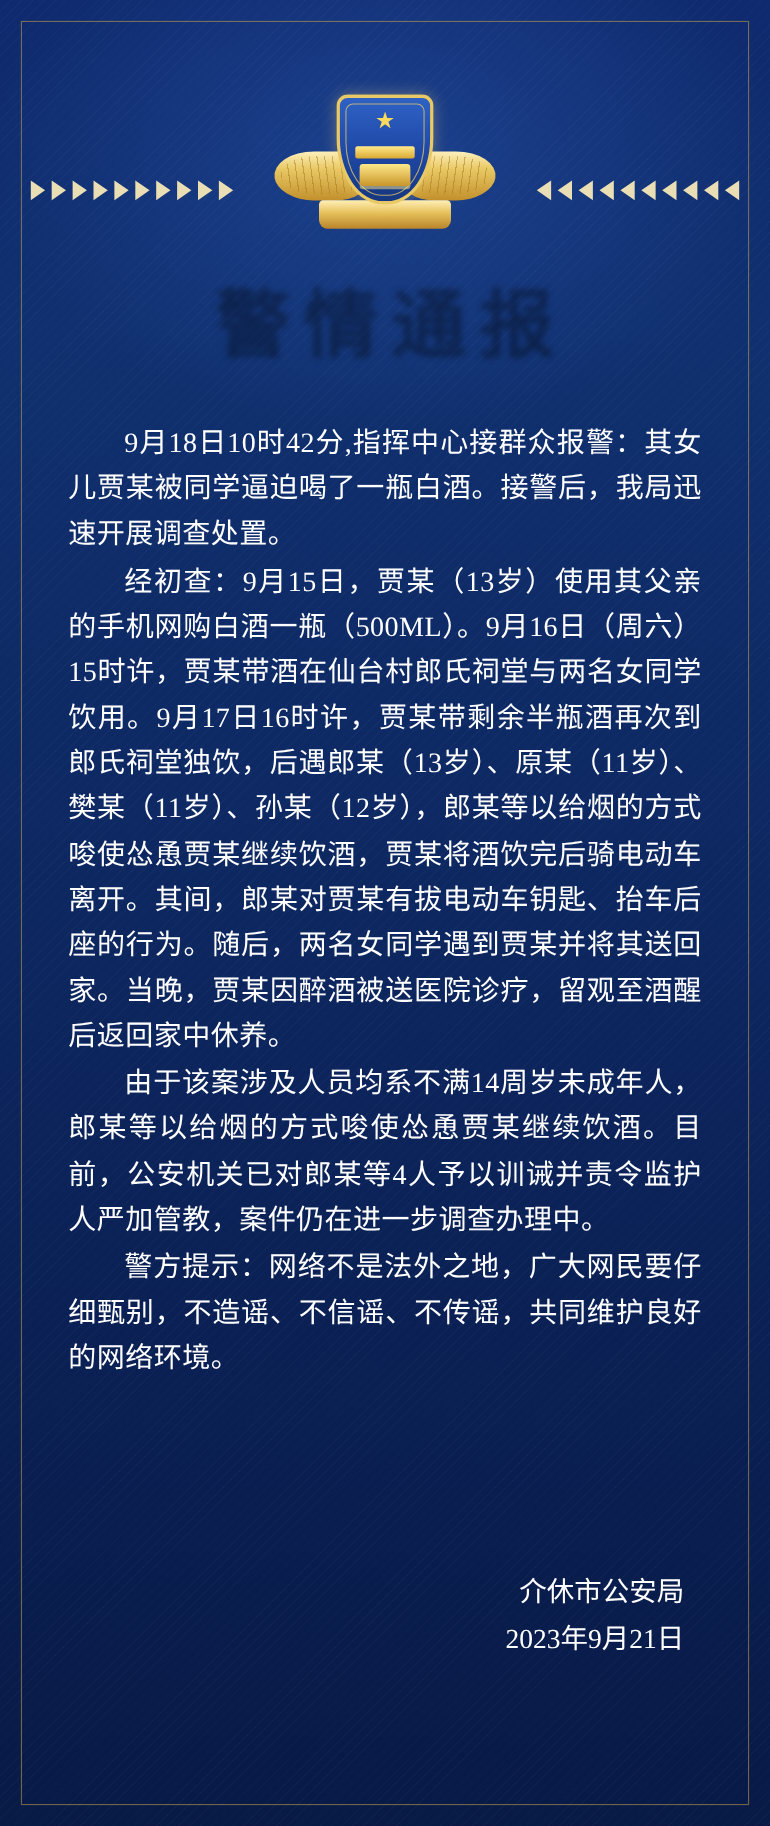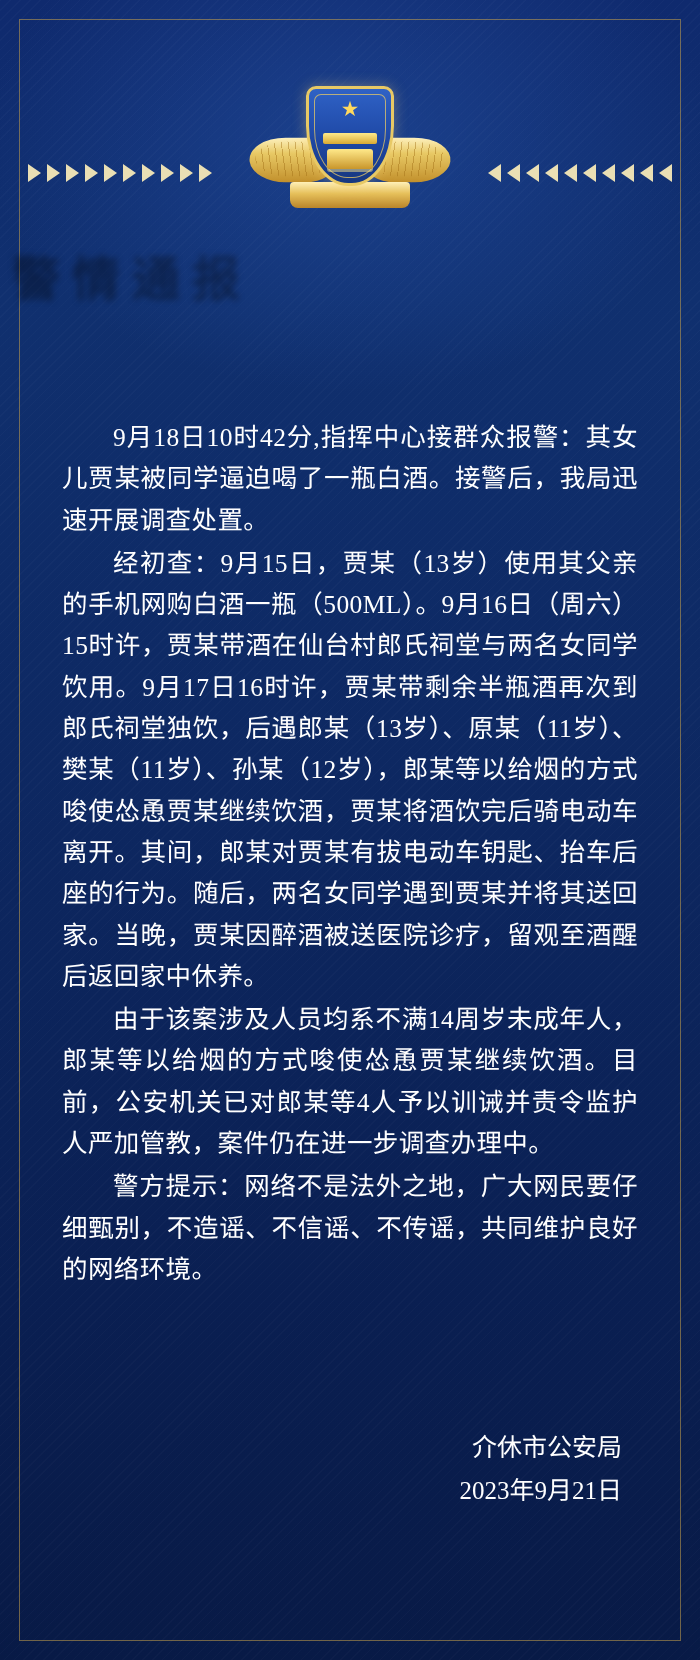--- a/index.html
+++ b/index.html
@@ -183,22 +183,23 @@
   .chevrons.right .chev {
     border-right: 13px solid #eadfb4;
   }
 
   
   .title {
     position: absolute;
     left: 0;
     right: 0;
     top: 238px;
+    text-align: center;
     font-family: "Liberation Serif", "DejaVu Serif", serif;
-    font-size: 48px;
+    font-size: 68px;
     font-weight: bold;
     letter-spacing: 12px;
     text-indent: 12px;
     background: linear-gradient(180deg, #fff7d0 0%, #ffe489 28%, #f0c košt 50%, #e0ab3a 62%, #c98b22 100%);
     background: linear-gradient(180deg, #fffbe0 0%, #ffe88f 30%, #f3c košt 45%, #e8b244 60%, #c98b22 100%);
     -webkit-background-clip: text;
     background-clip: text;
     color: transparent;
     text-shadow: 0 2px 6px rgba(0,0,0,0.35);
   }
@@ -208,21 +209,20 @@
     position: absolute;
     left: 62px;
     right: 62px;
     top: 382px;
     color: #ffffff;
     font-size: 25.5px;
     line-height: 1.62;
     letter-spacing: 0.4px;
     text-align: justify;
     font-family: "Liberation Serif", "DejaVu Serif", serif;
-    margin-top: 35px;
   }
   .body-text p {
     margin: 0 0 2px 0;
     text-indent: 2em;
   }
 
   
   .signature {
     position: absolute;
     right: 78px;

